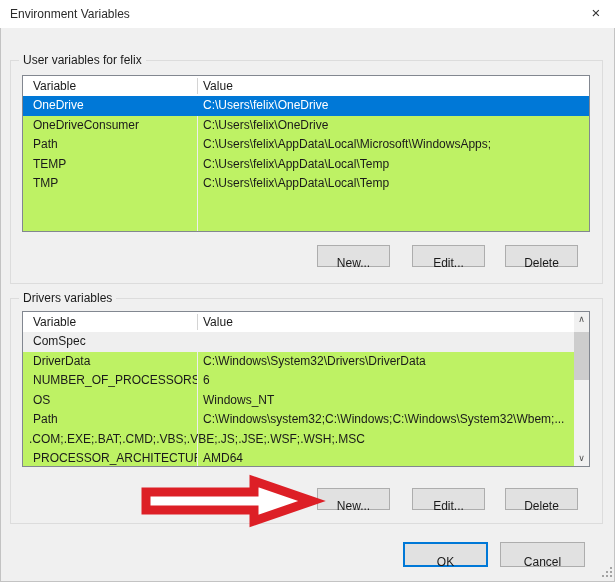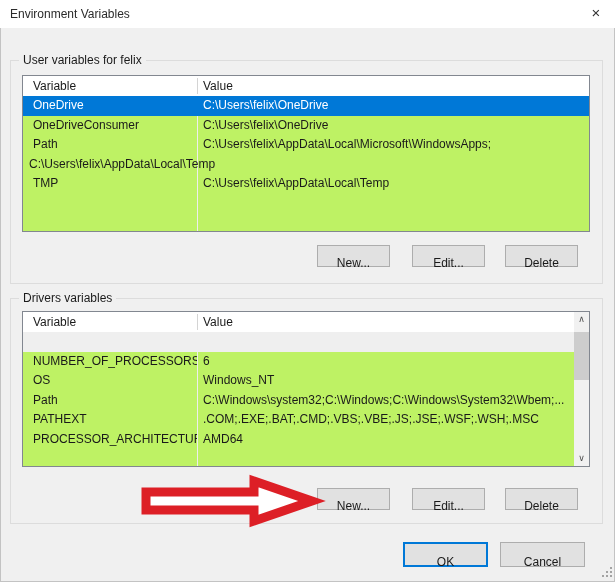--- a/index.html
+++ b/index.html
@@ -72,20 +72,21 @@
       </div>
       <div class="row">
         <span class="cvar">OneDriveConsumer</span>
         <span class="cval">C:\Users\felix\OneDrive</span>
       </div>
       <div class="row">
         <span class="cvar">Path</span>
         <span class="cval">C:\Users\felix\AppData\Local\Microsoft\WindowsApps;</span>
       </div>
       <div class="row">
+        <span class="cvar">TEMP</span>
         <span class="cval">C:\Users\felix\AppData\Local\Temp</span>
       </div>
       <div class="row">
         <span class="cvar">TMP</span>
         <span class="cval">C:\Users\felix\AppData\Local\Temp</span>
       </div>
     </div>
   </div>
 
   <button class="btn" style="left:317px;top:245px;">New...</button>
@@ -98,35 +99,39 @@
 
   <div class="lv lv-system">
     <div class="lv-header">
       <span class="hvar">Variable</span>
       <span class="hval">Value</span>
     </div>
     <div class="colline"></div>
     <div class="colline-h"></div>
     <div class="lv-body">
       <div class="row sel-inactive">
+        <span class="cvar">ComSpec</span>
+      </div>
+      <div class="row">
+        <span class="cvar">DriverData</span>
+        <span class="cval">C:\Windows\System32\Drivers\DriverData</span>
       </div>
       <div class="row">
         <span class="cvar">NUMBER_OF_PROCESSORS</span>
         <span class="cval">6</span>
       </div>
       <div class="row">
         <span class="cvar">OS</span>
         <span class="cval">Windows_NT</span>
       </div>
       <div class="row">
         <span class="cvar">Path</span>
         <span class="cval">C:\Windows\system32;C:\Windows;C:\Windows\System32\Wbem;...</span>
       </div>
       <div class="row">
-        <span class="cvar">PATHEXT</span>
         <span class="cval">.COM;.EXE;.BAT;.CMD;.VBS;.VBE;.JS;.JSE;.WSF;.WSH;.MSC</span>
       </div>
       <div class="row">
         <span class="cvar">PROCESSOR_ARCHITECTURE</span>
         <span class="cval">AMD64</span>
       </div>
     </div>
   </div>
 
   <div class="scrollbar">

